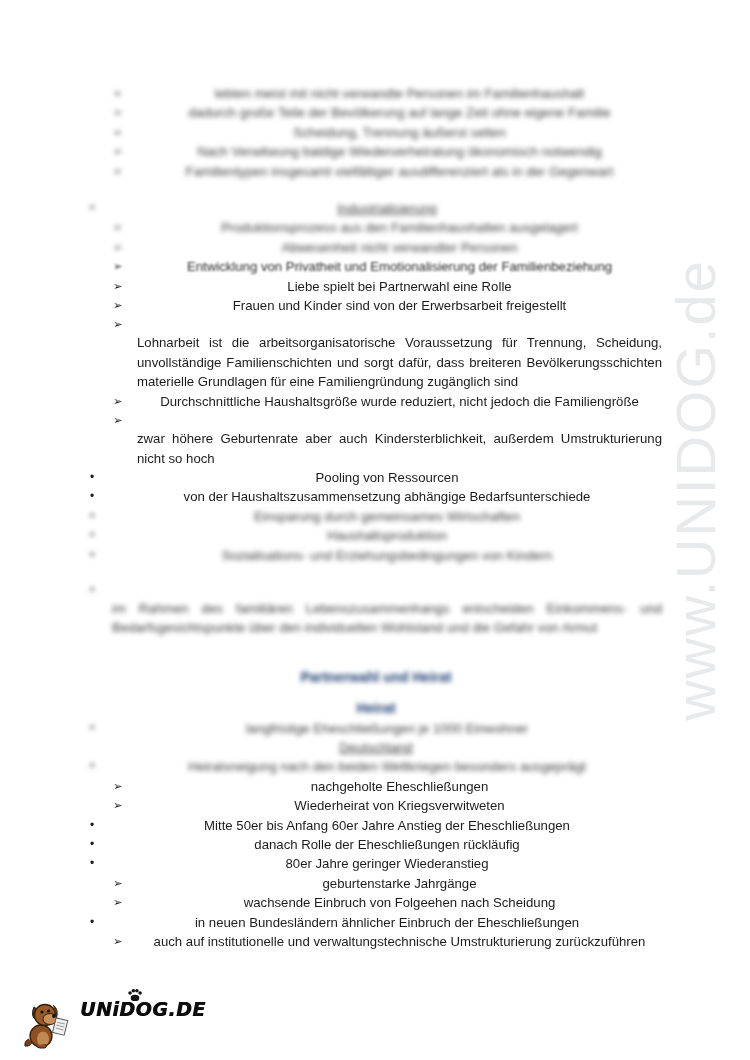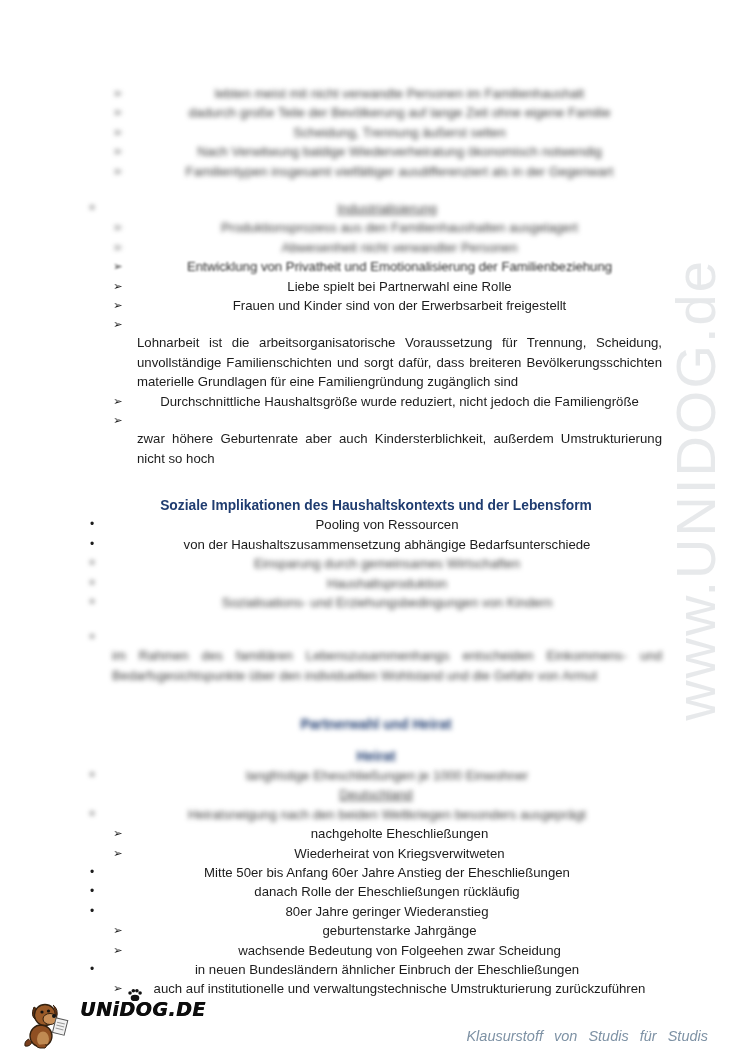--- a/index.html
+++ b/index.html
@@ -129,23 +129,20 @@
         <span class="text just">Lohnarbeit ist die arbeitsorganisatorische Voraussetzung für Trennung, Scheidung, unvollständige Familienschichten und sorgt dafür, dass breiteren Bevölkerungsschichten materielle Grundlagen für eine Familiengründung zugänglich sind</span>
       </div>
       <div class="row arrow">
         <span class="marker">➢</span>
         <span class="text">Durchschnittliche Haushaltsgröße wurde reduziert, nicht jedoch die Familiengröße</span>
       </div>
       <div class="row arrow">
         <span class="marker">➢</span>
         <span class="text just">zwar höhere Geburtenrate aber auch Kindersterblichkeit, außerdem Umstrukturierung nicht so hoch</span>
       </div>
-      <div class="row h" style="margin-top: 28px;">
-        <span class="text">Soziale Implikationen des Haushaltskontexts und der Lebensform</span>
-      </div>
       <div class="row bullet">
         <span class="marker">•</span>
         <span class="text">Pooling von Ressourcen</span>
       </div>
       <div class="row bullet">
         <span class="marker">•</span>
         <span class="text">von der Haushaltszusammensetzung abhängige Bedarfsunterschiede</span>
       </div>
       <div class="row bullet blur2">
         <span class="marker">•</span>
@@ -199,21 +196,21 @@
       <div class="row bullet">
         <span class="marker">•</span>
         <span class="text">80er Jahre geringer Wiederanstieg</span>
       </div>
       <div class="row arrow">
         <span class="marker">➢</span>
         <span class="text">geburtenstarke Jahrgänge</span>
       </div>
       <div class="row arrow">
         <span class="marker">➢</span>
-        <span class="text">wachsende Bedeutung von Folgeehen zwar Scheidung</span>
+        <span class="text">wachsende Einbruch von Folgeehen nach Scheidung</span>
       </div>
       <div class="row bullet">
         <span class="marker">•</span>
         <span class="text">in neuen Bundesländern ähnlicher Einbruch der Eheschließungen</span>
       </div>
       <div class="row arrow">
         <span class="marker">➢</span>
         <span class="text">auch auf institutionelle und verwaltungstechnische Umstrukturierung zurückzuführen</span>
       </div>
     </div>
@@ -245,15 +242,14 @@
           <circle cx="-3.9" cy="-1.3" r="1.4"></circle>
           <circle cx="-1.3" cy="-3" r="1.4"></circle>
           <circle cx="1.5" cy="-3" r="1.4"></circle>
           <circle cx="4" cy="-1.3" r="1.4"></circle>
         </g>
       </svg>
       <span>UNiDOG.DE</span>
     </span>
   </div>
 
-  <div class="footer-tagline">Klausurstoff von Studis für Studis</div>
 
 </div>
 
 </body></html>

